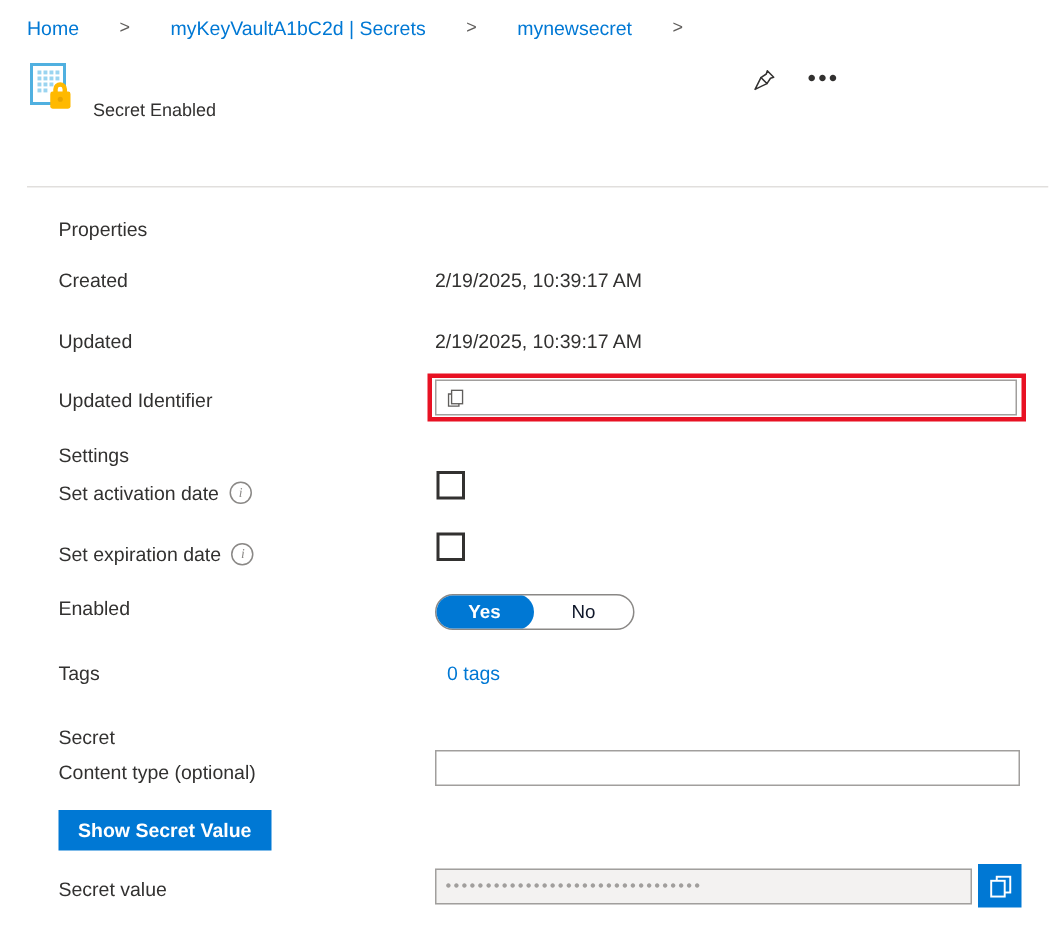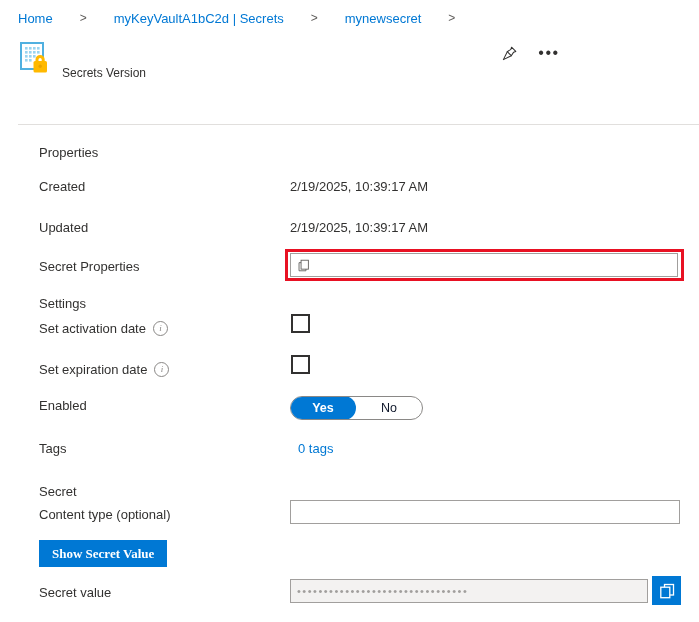--- a/index.html
+++ b/index.html
@@ -302,21 +302,21 @@
   .primary-btn {
     position: absolute;
     left: 39px;
     top: 540px;
     height: 27px;
     padding: 0 13px;
     background: #0078d4;
     color: #ffffff;
     font-size: 13px;
     font-weight: 600;
-    font-family: Liberation Serif, serif;
+    font-family: Liberation Sans, sans-serif;
     border: none;
     cursor: pointer;
     white-space: nowrap;
   }
 </style>
 </head>
 <body>
 
 <div class="breadcrumb">
   <span class="crumb">Home</span>
@@ -346,21 +346,21 @@
         <rect x="15" y="15" width="2.6" height="2.6"></rect>
         <rect x="7" y="19" width="2.6" height="2.6"></rect>
           <rect x="11" y="19" width="2.6" height="2.6"></rect>
       </g>
       <path d="M17.5 19.5 a4.6 4.6 0 0 1 9.2 0 v2.2 h-3.0 v-2.2 a1.6 1.6 0 0 0 -3.2 0 v2.2 h-3.0 z" fill="#ffb900"></path>
       <rect x="15.5" y="21" width="13.5" height="11.5" rx="1.6" fill="#ffb900"></rect>
       <circle cx="22.2" cy="26.2" r="1.7" fill="#e8a400"></circle>
     </svg>
   </span>
 
-  <div class="subtitle-text">Secrets Version</div>
+  <div class="subtitle-text">Secret Enabled</div>
 
   <span class="pin-btn">
     <svg width="17" height="17" viewBox="0 0 20 20">
       <g fill="none" stroke="#323130" stroke-width="1.2" stroke-linejoin="round">
         <path d="M12.4 2.6 L17.4 7.6 L14.9 8.4 L12.1 12.6 L7.4 7.9 L11.6 5.1 Z"></path>
         <path d="M7.4 7.9 L2.8 17.2 L12.1 12.6" stroke-linecap="round"></path>
       </g>
     </svg>
   </span>
 
@@ -370,21 +370,21 @@
 <div class="divider"></div>
 
 <div class="section-label" style="top:145px">Properties</div>
 
 <div class="field-label" style="top:179px">Created</div>
 <div class="field-value" style="top:179px">2/19/2025, 10:39:17 AM</div>
 
 <div class="field-label" style="top:220px">Updated</div>
 <div class="field-value" style="top:220px">2/19/2025, 10:39:17 AM</div>
 
-<div class="field-label" style="top:259px">Secret Properties</div>
+<div class="field-label" style="top:259px">Updated Identifier</div>
 
 <div class="sid-wrap">
   <span class="sid-copy">
     <svg width="13" height="13" viewBox="0 0 16 16">
       <rect x="5" y="1.5" width="9" height="11" fill="none" stroke="#605e5c" stroke-width="1.1"></rect>
       <path d="M5 4.5 H2.5 V14.5 H11 V12.5" fill="none" stroke="#605e5c" stroke-width="1.1"></path>
     </svg>
   </span>
 </div>
 <div class="redbox"></div>

